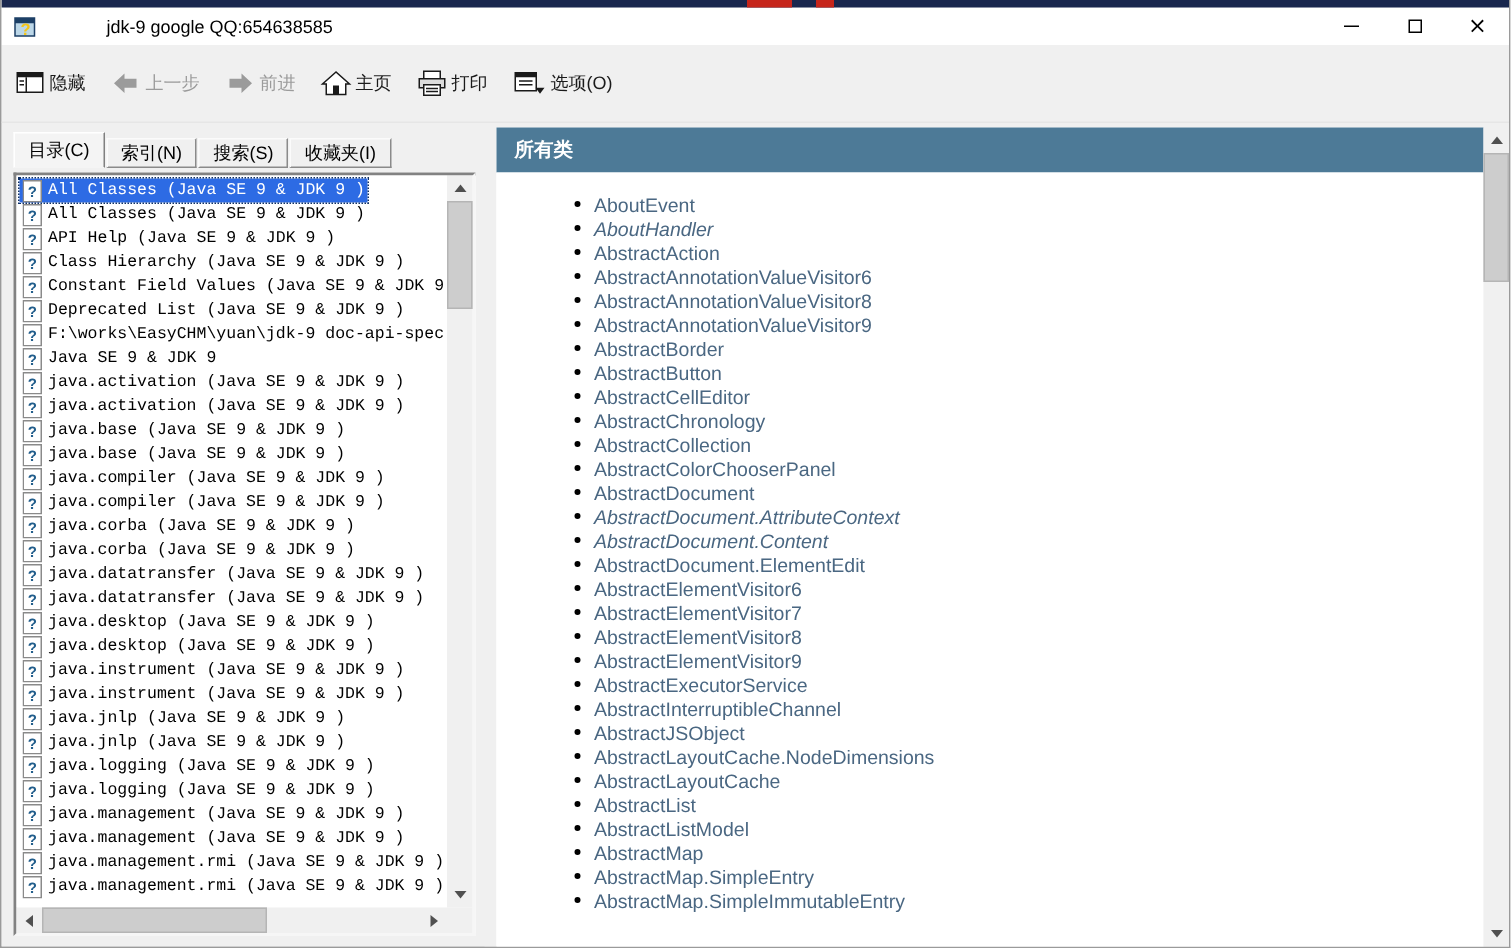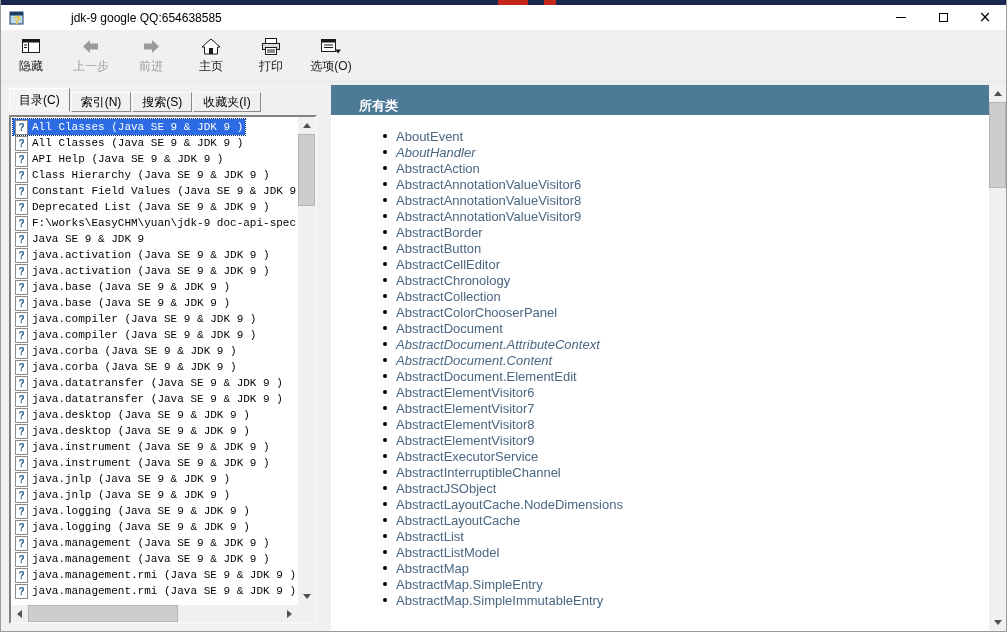--- a/index.html
+++ b/index.html
@@ -23,21 +23,21 @@
   .title { font-size: 12px; color: #000; margin-left: 7px; flex: 1; white-space: nowrap; padding-left: 39px; }
   .win-controls { display: flex; height: 100%; }
   .win-btn { width: 42px; height: 100%; display: flex; align-items: center; justify-content: center; cursor: default; }
   .glyph-min { width: 10px; height: 1px; background: #000; }
   .glyph-max { width: 9px; height: 9px; border: 1px solid #000; }
   .glyph-close { font-size: 15px; line-height: 1; color: #000; font-family: "DejaVu Sans", sans-serif; }
 
   
   .toolbar { height: 52px; background: var(--toolbar_bg); display: flex; align-items: center;
              padding-left: 8px; gap: 16px; border-bottom: 1px solid #e6e6e6; }
-  .tb-btn { display: flex; flex-direction: column; align-items: center; justify-content: center;
+  .tb-btn { display: flex; flex-direction: row; align-items: center; justify-content: center;
             min-width: 44px; height: 46px; gap: 2px; color: #1a1a1a; cursor: default; }
   .tb-btn svg { display: block; }
   .tb-label { font-size: 12px; white-space: nowrap; }
   .tb-btn.disabled { color: #9b9b9b; }
 
   
   .main { position: absolute; top: 82px; left: 0; right: 0; bottom: 0; display: flex; background: var(--toolbar_bg); }
 
   .left-pane { width: 322px; flex: none; display: flex; flex-direction: column; padding: 6px 0 0 8px; }
   .tabbar { display: flex; align-items: flex-end; height: 24px; margin-bottom: 3px; }
@@ -75,21 +75,21 @@
   .hthumb { position: absolute; top: 0; height: 17px; background: var(--scroll_thumb); border: 1px solid #b5b5b5; }
   .tree-vthumb { top: 17px; height: 72px; }
   .tree-hthumb { left: 17px; width: 150px; }
   .content-vthumb { top: 17px; height: 86px; }
 
   
   .splitter { width: 8px; flex: none; background: var(--toolbar_bg); cursor: ew-resize; }
   .right-area { flex: 1; display: flex; padding-top: 3px; background: var(--toolbar_bg); min-width: 0; }
   .right-pane { flex: 1; display: flex; flex-direction: column; min-width: 0; background: #fff; }
   .content-header { height: 30px; flex: none; background: var(--header_bg); color: #fff;
-                    display: flex; align-items: flex-end; padding-left: 28px;
+                    display: flex; align-items: center; padding-left: 12px;
                     font-size: 13px; font-weight: bold; }
   .content-body { flex: 1; overflow: hidden; background: #fff; padding: 13px 0 0 44px; }
   .class-list { list-style: none; }
   .class-item { display: flex; align-items: center; height: 16px; }
   .bullet { width: 4px; height: 4px; border-radius: 50%; background: #000; flex: none; margin: 0 9px 0 8px; }
   .class-link { color: var(--link); font-size: 13px; text-decoration: none; cursor: pointer; white-space: nowrap; }
   .class-link.italic { font-style: italic; text-align: right; }
   .content-scroll { width: 17px; flex: none; position: relative; background: var(--scroll_track); }
 </style>
 </head>

